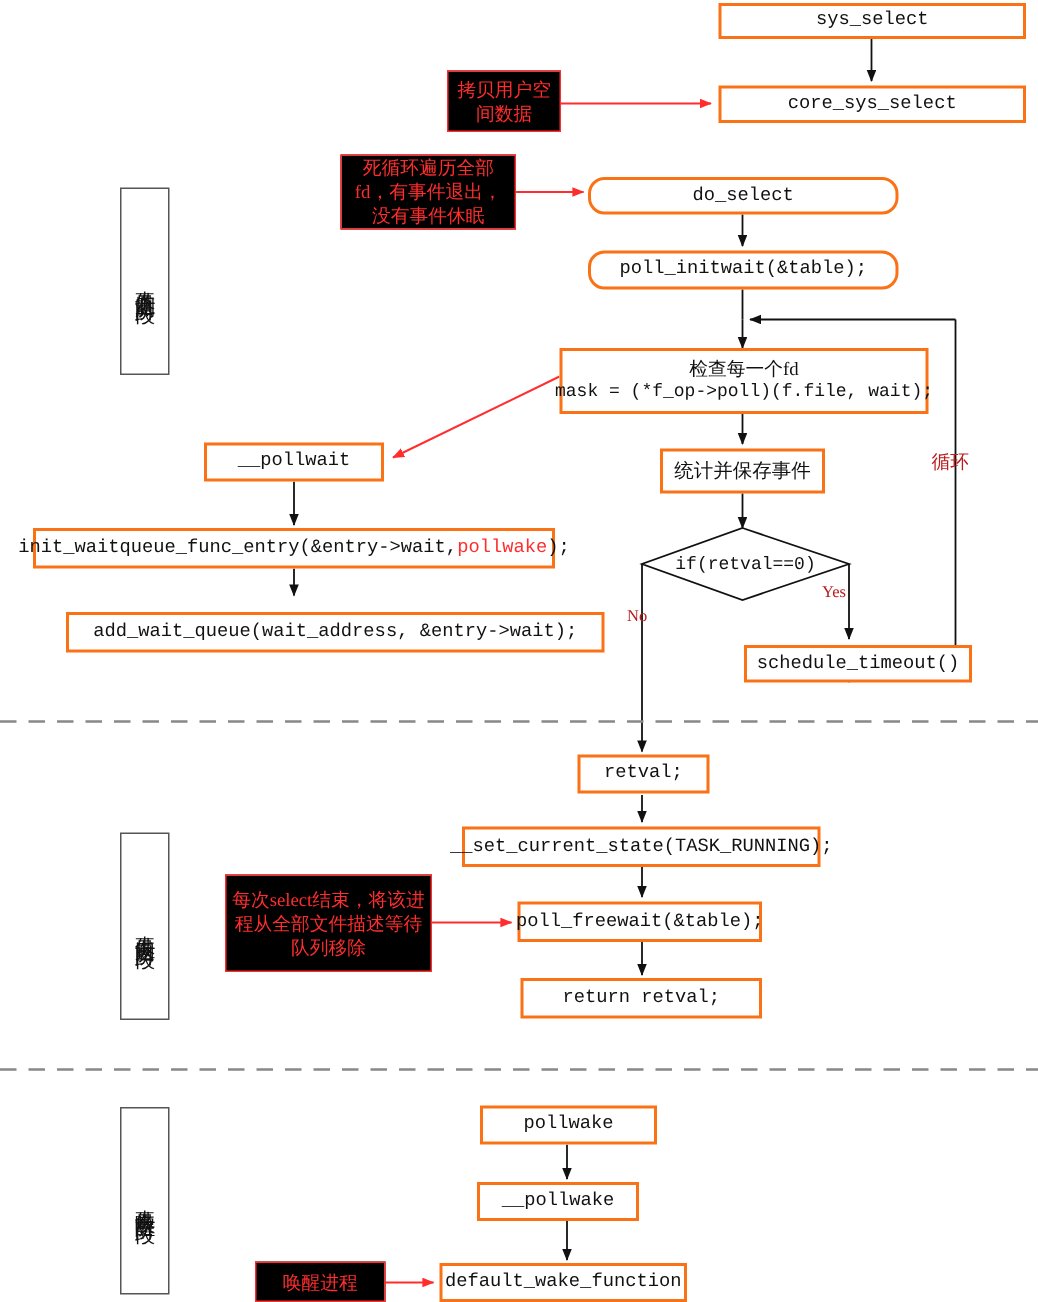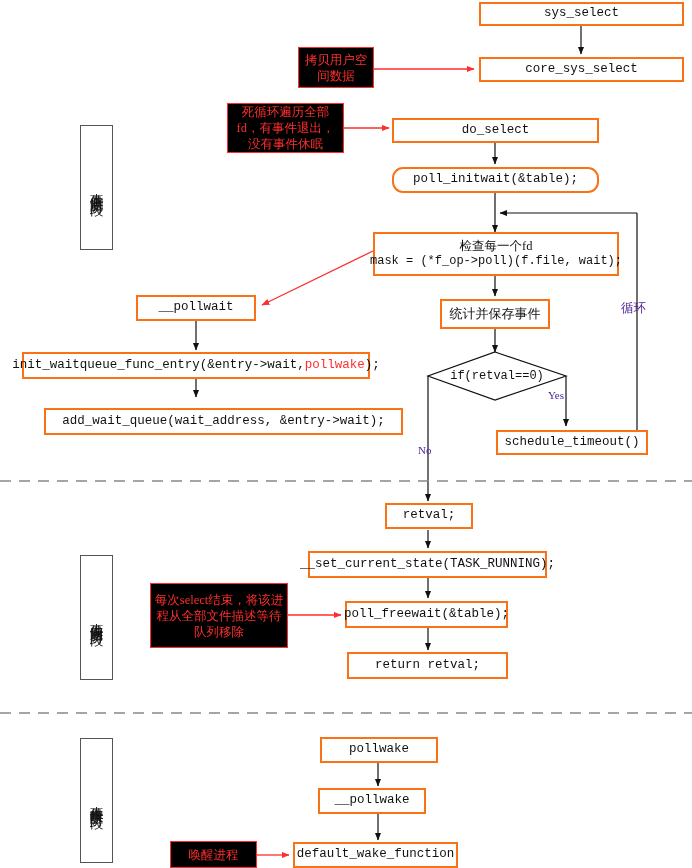--- a/index.html
+++ b/index.html
@@ -68,21 +68,21 @@
     text-orientation:upright;
     letter-spacing:2px;
     display:flex;align-items:center;justify-content:center;
     line-height:1;
   }
 
   .etext{
     position:absolute;
     font-family:"Liberation Serif","DejaVu Serif",serif;
     font-size:11px;
-    color:#4c1d95;
+    color:#b91c1c;
     white-space:nowrap;
   }
   .etext.cn{font-size:12.5px;}
 
   .diamond{
     position:absolute;
     display:flex;align-items:center;justify-content:center;
   }
   .diamond .dlabel{
     position:relative;z-index:2;
@@ -150,21 +150,21 @@
   </svg>
 
   <div class="vlabel" style="left:80px;top:125px;width:33px;height:125px;">事件监测阶段</div>
   <div class="vlabel" style="left:80px;top:555px;width:33px;height:125px;">事件返回阶段</div>
   <div class="vlabel" style="left:80px;top:738px;width:33px;height:125px;">事件唤醒阶段</div>
 
   <div class="box" style="left:479px;top:2px;width:205px;height:24px;">sys_select</div>
 
   <div class="box" style="left:479px;top:57px;width:205px;height:25px;">core_sys_select</div>
 
-  <div class="box" style="left:392px;top:118px;width:207px;height:25px;">do_select</div>
+  <div class="box" style="left:392px;top:118px;width:207px;height:25px;border-radius:11px;">do_select</div>
 
   <div class="box" style="left:392px;top:167px;width:207px;height:26px;border-radius:11px;">poll_initwait(&amp;table);</div>
 
   <div class="box two" style="left:373px;top:232px;width:246px;height:44px;">
     <span class="l1">检查每一个fd</span>
     <span class="l2">mask = (*f_op-&gt;poll)(f.file, wait);</span>
   </div>
 
   <div class="box cn" style="left:440px;top:299px;width:110px;height:30px;">统计并保存事件</div>
 
@@ -200,16 +200,16 @@
 
   <div class="note" style="left:298px;top:47px;width:76px;height:41px;">拷贝用户空间数据</div>
 
   <div class="note" style="left:227px;top:103px;width:117px;height:50px;">死循环遍历全部fd，有事件退出，没有事件休眠</div>
 
   <div class="note" style="left:150px;top:583px;width:138px;height:65px;">每次select结束，将该进程从全部文件描述等待队列移除</div>
 
   <div class="note" style="left:170px;top:841px;width:87px;height:27px;">唤醒进程</div>
 
   <div class="etext" style="left:548px;top:389px;">Yes</div>
-  <div class="etext" style="left:418px;top:444px;">No</div>
+  <div class="etext" style="left:418px;top:405px;">No</div>
   <div class="etext cn" style="left:621px;top:300px;">循环</div>
 
 </div>
 
 </body></html>

